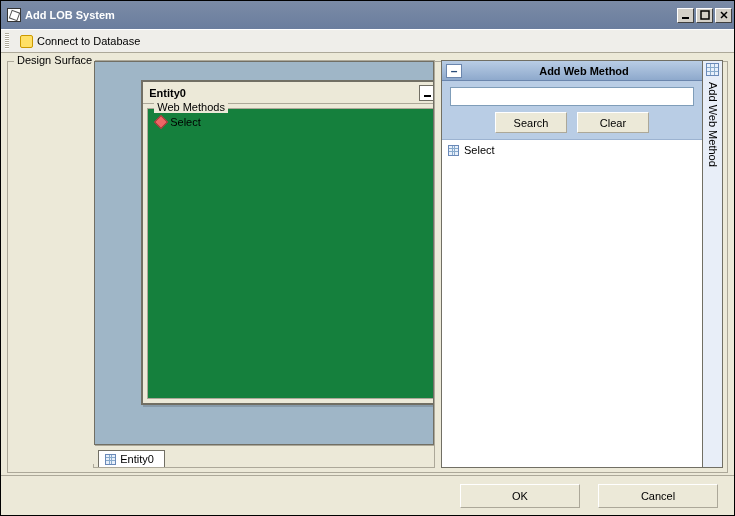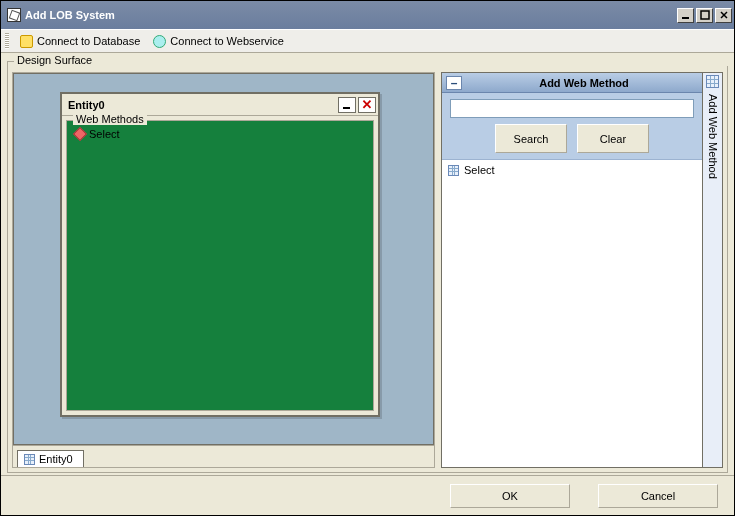--- a/index.html
+++ b/index.html
@@ -12,21 +12,21 @@
   .winbtns { display:flex; gap:0; }
   .winbtn { width:17px; height:15px; background:#d4d0c8; border:1px solid #fff; border-right-color:#404040; border-bottom-color:#404040; margin-left:2px; display:flex; align-items:center; justify-content:center; color:#000; font-weight:bold; font-size:10px; cursor:default;}
   .winbtn svg{width:10px;height:10px;}
   .toolbar { height:24px; background:#efeeea; border-top:1px solid #fff; border-bottom:1px solid #aca899; display:flex; align-items:center; padding:0 4px; gap:4px;}
   .grip{width:4px;height:16px;background:repeating-linear-gradient(#aca899,#aca899 1px,#fff 1px,#fff 2px);margin-right:2px;}
   .tbtn{display:flex;align-items:center;gap:4px;padding:2px 4px;color:#000;cursor:default;}
   .tbtn .dbicon{width:14px;height:14px;display:inline-block;position:relative;}
   .dbicon.db::before{content:"";position:absolute;left:1px;top:1px;width:11px;height:11px;border:1px solid #c90;border-radius:2px;background:#ffe066;}
   .dbicon.ws::before{content:"";position:absolute;left:1px;top:1px;width:11px;height:11px;border:1px solid #3a7;border-radius:50%;background:#aee;}
   .main{flex:1;display:flex;flex-direction:column;}
-  .surface-wrap{margin:0 6px 2px 6px;border:1px solid #aca899;background:#ece9d8;flex:1;display:flex;flex-direction:column;position:relative;}
+  .surface-wrap{margin:0 6px 2px 6px;border:1px solid #aca899;background:#ece9d8;flex:1;display:flex;flex-direction:row;position:relative;}
   .surface-label{position:relative;top:-8px;left:6px;background:#ece9d8;padding:0 3px;display:inline-block;}
   .surface-row{flex:1;display:flex;min-height:0;margin-top:-6px;}
   .canvas-col{flex:1;display:flex;flex-direction:column;border:1px solid #aca899;margin:4px 4px 4px 4px;background:#fff;}
   .canvas{flex:1;background:#9fb6c7;position:relative;overflow:hidden;border:1px solid #716f64;}
   .entity{position:absolute;left:46px;top:18px;width:320px;height:325px;border:2px solid #716f64;background:#ece9d8;display:flex;flex-direction:column;box-shadow:2px 2px 0 rgba(0,0,0,.15);}
   .entity-header{height:22px;background:#ece9d8;border-bottom:1px solid #aca899;display:flex;align-items:center;padding:0 2px;}
   .entity-title{flex:1;font-weight:bold;padding-left:4px;}
   .entity-hbtn{width:18px;height:16px;border:1px solid #716f64;background:#fff;margin-left:2px;display:flex;align-items:center;justify-content:center;cursor:default;}
   .entity-hbtn.close{color:#c00;font-weight:bold;font-size:13px;}
   .entity-group{margin:4px;border:1px solid #aca899;flex:1;background:#15803d;display:flex;flex-direction:column;position:relative;}
@@ -44,27 +44,27 @@
     linear-gradient(#8ac 0 0) 66% 0/1px 100% no-repeat,
     #e8f0fb;border-color:#6a89b8;}
   .right-col{width:282px;margin:4px 4px 4px 2px;display:flex;}
   .panel{flex:1;border:1px solid #716f64;background:#fff;display:flex;flex-direction:column;}
   .panel-header{height:20px;background:linear-gradient(#b9cde5,#8ea9cc);border-bottom:1px solid #6b86ad;display:flex;align-items:center;}
   .panel-collapse{width:16px;height:14px;margin:0 4px;background:#fff;border:1px solid #6b86ad;display:flex;align-items:center;justify-content:center;font-weight:bold;color:#2a4d7a;cursor:default;font-size:12px;line-height:1;}
   .panel-title{flex:1;text-align:center;font-weight:bold;color:#000;}
   .panel-toprow{background:#b9cde5;padding:6px 8px 2px 8px;display:flex;flex-direction:column;gap:6px;border-bottom:1px solid #9cb3d1;}
   .panel-search-input{height:19px;border:1px solid #7f9db9;background:#fff;padding:1px 3px;}
   .panel-btnrow{display:flex;justify-content:center;gap:10px;padding-bottom:4px;}
-  .btn{min-width:72px;height:29px;background:#ece9d8;border:1px solid #aca899;border-top-color:#fff;border-left-color:#fff;display:flex;align-items:center;justify-content:center;cursor:default;padding:0 8px;}
+  .btn{min-width:72px;height:21px;background:#ece9d8;border:1px solid #aca899;border-top-color:#fff;border-left-color:#fff;display:flex;align-items:center;justify-content:center;cursor:default;padding:0 8px;}
   .panel-list{flex:1;overflow:auto;padding:2px;}
   .panel-item{display:flex;align-items:center;gap:5px;padding:2px 4px;}
   .sidebar{width:20px;border:1px solid #716f64;border-left:none;background:#e8eef8;display:flex;flex-direction:column;align-items:center;padding-top:2px;gap:4px;}
   .sidebar .blue-square{width:13px;height:13px;}
   .sidebar-text{writing-mode:vertical-rl;font-size:11px;color:#000;padding-top:2px;}
-  .footer{height:40px;border-top:1px solid #aca899;background:#ece9d8;display:flex;align-items:center;justify-content:flex-end;padding:0 16px;gap:28px;}
+  .footer{height:40px;border-top:1px solid #aca899;background:#ece9d8;display:flex;align-items:center;justify-content:flex-end;padding:0 16px;gap:18px;}
   .footer .btn{min-width:120px;height:24px;}
 </style>
 </head>
 <body>
 
 <div class="window">
 
   <div class="titlebar">
     <span class="ticon"></span>
     <span class="title">Add LOB System</span>
@@ -86,24 +86,20 @@
           </svg>
         </div>
     </div>
   </div>
 
   <div class="toolbar">
     <span class="grip"></span>
     <div class="tbtn">
       <span class="dbicon db"></span>
       <span>Connect to Database</span>
-    </div>
-    <div class="tbtn">
-      <span class="dbicon ws"></span>
-      <span>Connect to Webservice</span>
     </div>
   </div>
 
   <div class="main">
     <div style="height:8px"></div>
     <div class="surface-wrap">
       <span class="surface-label">Design Surface</span>
 
       <div class="surface-row">
 

